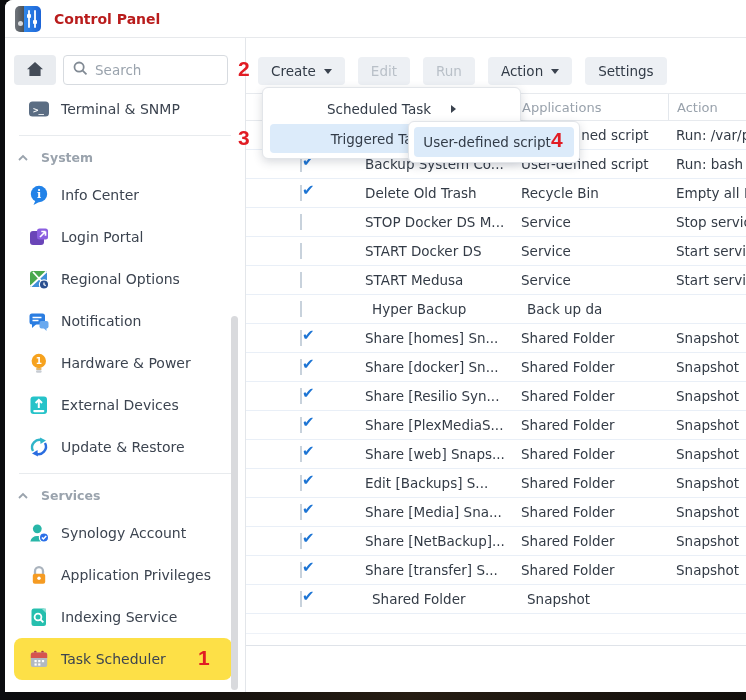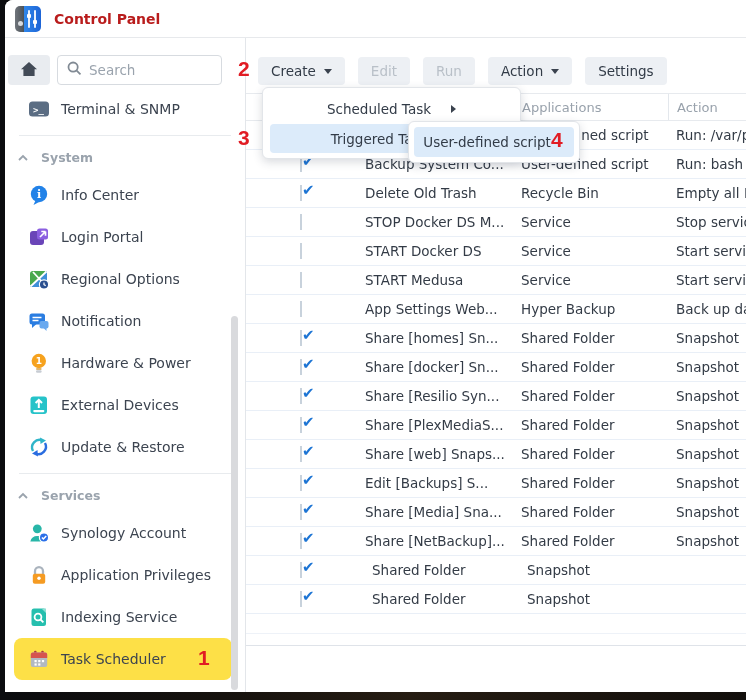--- a/index.html
+++ b/index.html
@@ -18,21 +18,21 @@
   .cp-icon { width:26px; height:26px; border-radius:5px; position:relative; overflow:hidden;
     background:linear-gradient(90deg,#70757c 0%,#4a5056 36%,#2f86ea 36%,#1d64d6 100%); }
   .cp-icon .bar { position:absolute; top:4px; bottom:4px; width:2px; background:#eaf2fd; border-radius:1px;}
   .cp-icon .b1 { left:13px; } .cp-icon .b2 { left:19px; }
   .cp-icon .knob { position:absolute; width:4px; height:4px; background:#fff; border-radius:1px;}
   .cp-icon .k1 { left:12px; top:8px; } .cp-icon .k2 { left:18px; top:14px; }
   .cp-icon .dot { position:absolute; left:3px; top:15px; width:5px; height:5px; border-radius:50%; background:#d8dbdf;}
   .wtitle { margin-left:13px; font-size:14px; font-weight:bold; color:#b91c1c; }
   
   .sidebar { position:absolute; left:0; top:38px; width:240px; bottom:0; background:#fff; z-index:2;}
-  .side-top { position:absolute; left:0; top:17px; right:0; height:30px; display:flex; padding-left:3px;}
+  .side-top { position:absolute; left:0; top:17px; right:0; height:30px; display:flex; padding-left:9px;}
   .home-btn { width:42px; height:30px; background:#e9ecf0; border:none; border-radius:4px;
     display:flex; align-items:center; justify-content:center; cursor:pointer;}
   .searchbox { margin-left:7px; width:165px; height:30px; border:1px solid #d7dbe0; border-radius:4px;
     background:#fff; display:flex; align-items:center; padding:0 8px; }
   .searchbox input { border:none; outline:none; width:115px; margin-left:7px; font-size:13.5px;
     color:#3c4450; font-family:inherit; background:transparent;}
   .searchbox input::placeholder { color:#9aa3ad; }
   .nav { position:absolute; top:50px; left:0; right:0; }
   .nav-item { height:42px; display:flex; align-items:center; padding-left:23px; gap:11px;
     font-size:14px; color:#3c4450; cursor:pointer; white-space:nowrap;}
@@ -331,21 +331,20 @@
             <div class="td c4">Start servic</div>
           </div>
           <div class="trow">
             <div class="td c1"><span class="cbx"></span></div>
             <div class="td c2">START Medusa</div>
             <div class="td c3">Service</div>
             <div class="td c4">Start servic</div>
           </div>
           <div class="trow">
             <div class="td c1"><span class="cbx"></span></div>
-            <div class="td c2">App Settings Web...</div>
             <div class="td c3">Hyper Backup</div>
             <div class="td c4">Back up da</div>
           </div>
           <div class="trow">
             <div class="td c1"><span class="cbx"><span class="tick">✔</span></span></div>
             <div class="td c2">Share [homes] Sn...</div>
             <div class="td c3">Shared Folder</div>
             <div class="td c4">Snapshot</div>
           </div>
           <div class="trow">
@@ -385,20 +384,21 @@
             <div class="td c4">Snapshot</div>
           </div>
           <div class="trow">
             <div class="td c1"><span class="cbx"><span class="tick">✔</span></span></div>
             <div class="td c2">Share [NetBackup]...</div>
             <div class="td c3">Shared Folder</div>
             <div class="td c4">Snapshot</div>
           </div>
           <div class="trow">
             <div class="td c1"><span class="cbx"><span class="tick">✔</span></span></div>
+            <div class="td c2">Share [transfer] S...</div>
             <div class="td c3">Shared Folder</div>
             <div class="td c4">Snapshot</div>
           </div>
           <div class="trow">
             <div class="td c1"><span class="cbx"><span class="tick">✔</span></span></div>
             <div class="td c3">Shared Folder</div>
             <div class="td c4">Snapshot</div>
           </div>
         </div>
     </div>

